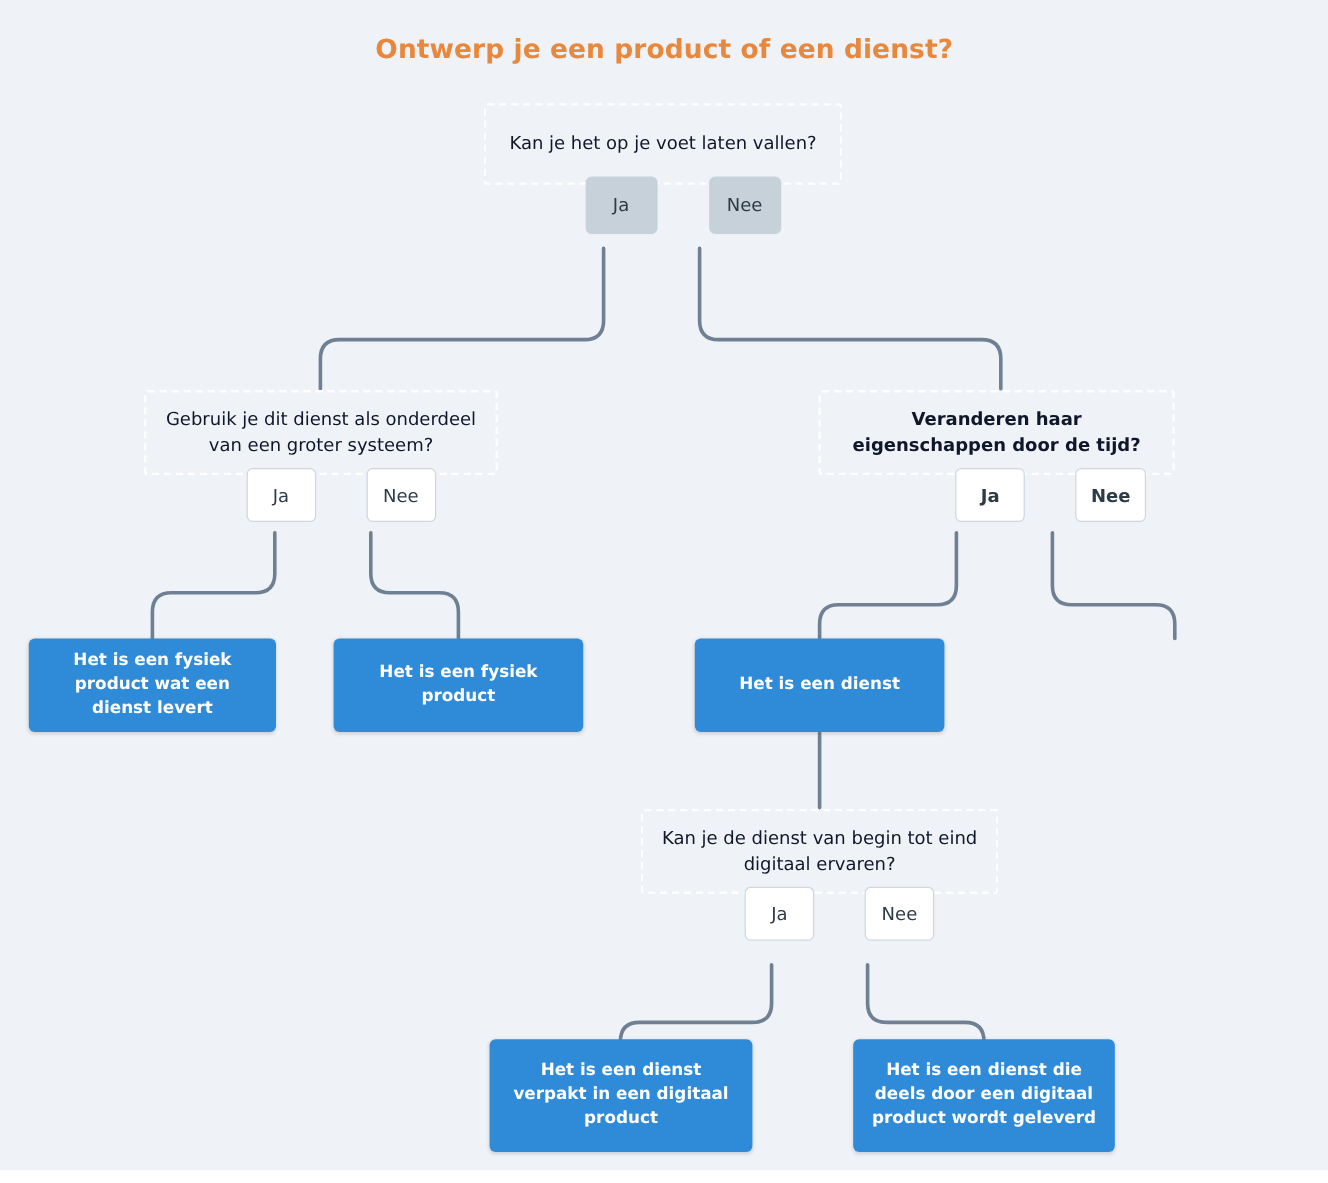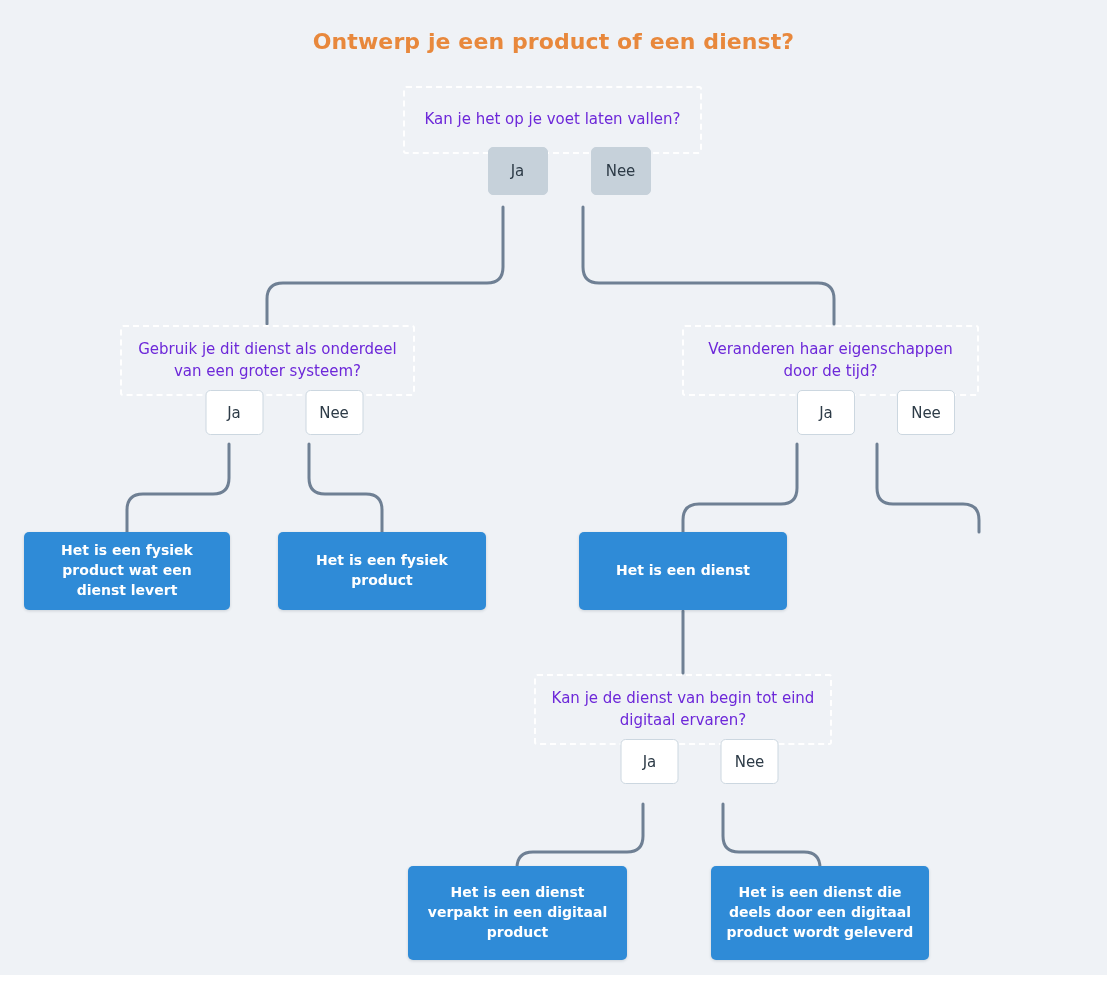--- a/index.html
+++ b/index.html
@@ -55,21 +55,21 @@
   }
   .qbox {
     border: 2px dashed #ffffff;
     border-radius: 3px;
     background: transparent;
     display: flex;
     align-items: center;
     justify-content: center;
     text-align: center;
     padding: 8px 14px;
-    color: #6d28d9;
+    color: #0f172a;
     font-size: 15px;
     line-height: 1.45;
   }
   .qbtns {
     position: absolute;
     display: flex;
     gap: 9px;
     left: 50%;
     transform: translateX(-50%);
     top: 100%;
@@ -166,21 +166,21 @@
   </div>
 
   <div class="qnode" id="left-node" style="left:120px; top:325px; width:295px;">
     <div class="qbox" style="height:71px;">Gebruik je dit dienst als onderdeel van een groter systeem?</div>
     <div class="qbtns">
       <div class="qbtn plain">Ja</div>
       <div class="qbtn plain">Nee</div>
     </div>
   </div>
 
-  <div class="qnode" id="right-node" style="left:682px; top:325px; width:297px;">
+  <div class="qnode" id="right-node" style="left:682px; top:325px; width:297px;font-weight:bold;">
     <div class="qbox" style="height:71px;">Veranderen haar eigenschappen door de tijd?</div>
     <div class="qbtns" style="left:auto; right:24px; transform:none;">
       <div class="qbtn plain">Ja</div>
       <div class="qbtn plain">Nee</div>
     </div>
   </div>
 
   <div class="qnode" id="bottom-node" style="left:534px; top:674px; width:298px;">
     <div class="qbox" style="height:71px;">Kan je de dienst van begin tot eind digitaal ervaren?</div>
     <div class="qbtns">

